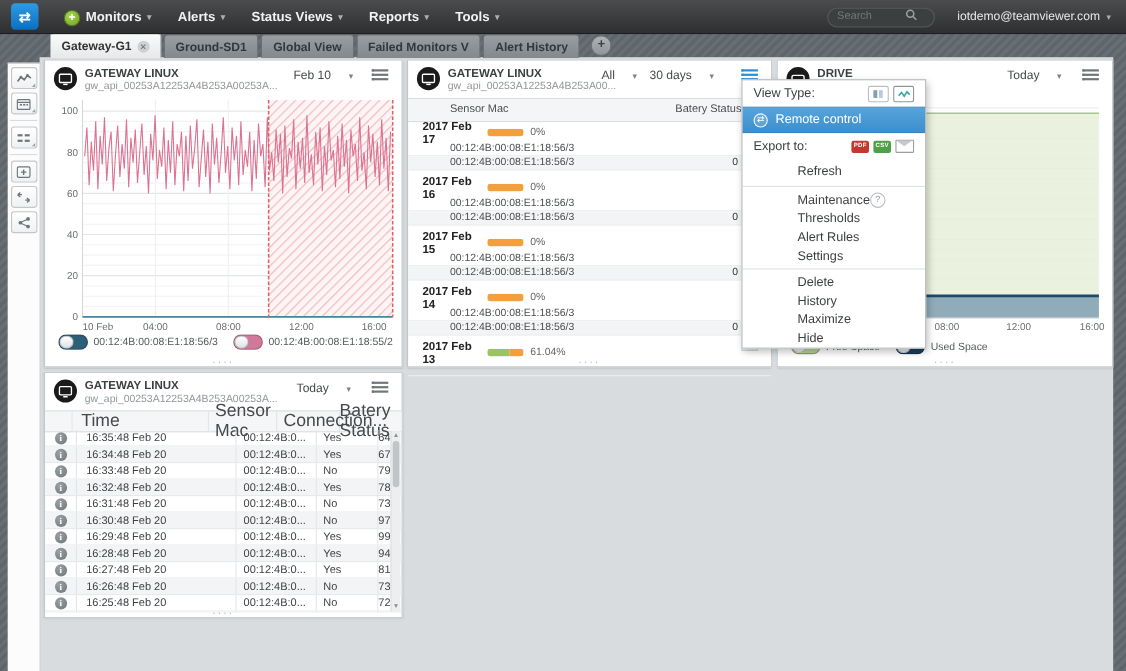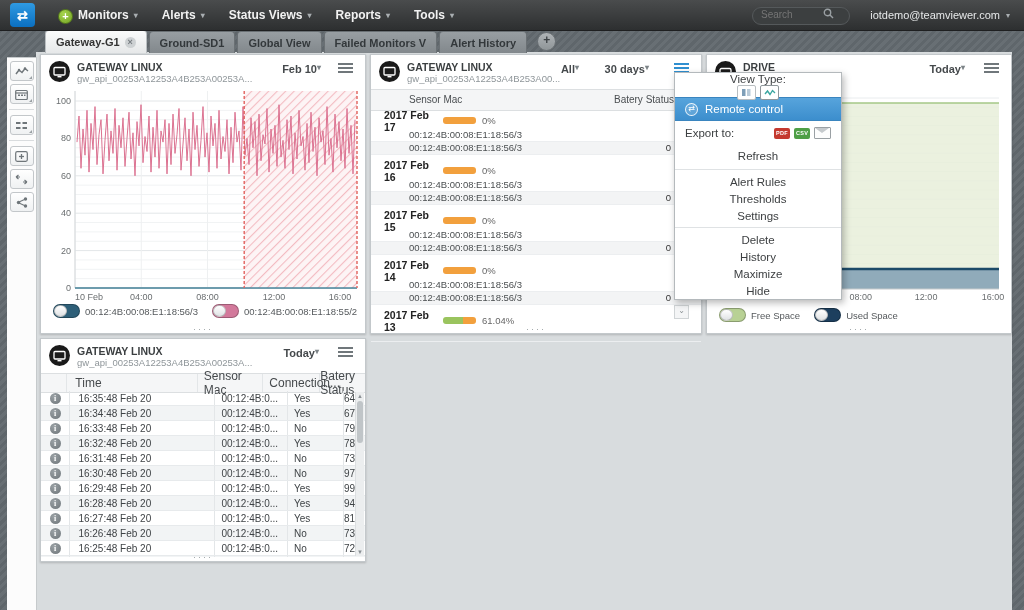--- a/index.html
+++ b/index.html
@@ -49,21 +49,21 @@
   .sb-div{height:1px;background:#d9dcde;margin:5px 2px;}
   .sb-corner{position:absolute;right:1px;bottom:1px;width:0;height:0;
     border-left:3px solid transparent;border-bottom:3px solid #9aa0a3;}
   
   .widget{position:absolute;background:#fff;border:1px solid #c3c8cb;box-shadow:0 1px 2px rgba(0,0,0,.18);z-index:2;}
   .whead{position:absolute;left:0;top:0;right:0;height:34px;}
   .wicon{position:absolute;left:8px;top:6px;width:21px;height:21px;border-radius:50%;background:#1a1a1a;
     display:flex;align-items:center;justify-content:center;}
   .wtitle{position:absolute;left:36px;top:6px;font-size:10.5px;font-weight:bold;color:#3b3f41;}
   .wsub{position:absolute;left:36px;top:18px;font-size:9.5px;color:#8f969a;white-space:nowrap;}
-  .wctrl{position:absolute;top:8px;display:flex;gap:0;font-size:11px;color:#45494c;cursor:pointer;font-weight:bold;}
+  .wctrl{position:absolute;top:8px;display:flex;align-items:center;gap:16px;font-size:11px;color:#45494c;cursor:pointer;}
   .wctrl .chev{font-size:8px;color:#7d8488;}
   .burger{position:absolute;top:8px;width:15px;height:12px;cursor:pointer;}
   .burger i{display:block;height:2px;margin:0 0 2px 0;background:#70777b;position:relative;}
   .burger i::before{content:"";position:absolute;left:-0px;width:2px;height:2px;background:inherit;}
   .burger.blue i{background:#2f8fd0;}
   .handle{position:absolute;bottom:0px;left:50%;transform:translateX(-50%);
     color:#9aa0a3;font-size:9px;letter-spacing:2px;line-height:7px;cursor:grab;}
   
   .legend{position:absolute;display:flex;align-items:center;gap:14px;font-size:9.5px;color:#55595c;}
   .lg{display:flex;align-items:center;gap:5px;cursor:pointer;}
@@ -84,58 +84,58 @@
   .t2-pct{margin-left:6px;font-size:9.5px;font-weight:normal;color:#666;}
   .t2-row{height:12.5px;font-size:9.5px;color:#4a4e50;display:flex;align-items:center;
     border-bottom:1px solid #ecEEF0;border-bottom:1px solid #eceef0;}
   .t2-row.alt{background:#f3f4f5;}
   .t2-row .mac{margin-left:38px;flex:1;}
   .t2-row .bat{width:38px;text-align:right;margin-right:30px;color:#333;}
   .t2-scroll{position:absolute;right:12px;bottom:14px;width:13px;height:12px;border:1px solid #d0d4d6;
     background:#f4f5f6;color:#8a9094;font-size:8px;line-height:10px;text-align:center;cursor:pointer;}
   
   .t4-head{position:absolute;left:0;top:34px;right:0;height:18px;background:#f5f6f7;
-    border-top:1px solid #dcdfe1;border-bottom:1px solid #dcdfe1;display:flex;font-size:12px;color:#45494c;}
+    border-top:1px solid #dcdfe1;border-bottom:1px solid #dcdfe1;display:flex;font-size:16px;color:#45494c;}
   .t4-body{position:absolute;left:0;top:52px;right:0;bottom:4px;overflow:hidden;}
   .t4-row{height:14px;display:flex;font-size:10px;color:#3f4346;border-bottom:1px solid #e7eaec;align-items:center;}
   .t4-row.alt{background:#f2f4f5;}
   .cell{border-right:1px solid #e3e6e8;height:100%;display:flex;align-items:center;box-sizing:border-box;}
   .c-ico{width:30px;justify-content:center;}
   .c-time{width:148px;padding-left:8px;}
   .c-mac{width:74px;padding-left:6px;}
   .c-conn{width:57px;padding-left:6px;}
   .c-bat{flex:1;justify-content:flex-end;padding-right:10px;border-right:none;}
   .info-ico{width:11px;height:11px;border-radius:50%;background:radial-gradient(circle at 35% 30%,#9aa1a5,#6f767a);
     color:#fff;font-size:8px;font-weight:bold;line-height:11px;text-align:center;font-family:"Liberation Serif",serif;}
   .t4-scroll{position:absolute;right:1px;top:53px;width:8px;bottom:5px;background:#eceeef;border-left:1px solid #dcdfe1;}
   .t4-thumb{position:absolute;left:1px;top:9px;width:6px;height:42px;background:#c0c5c8;border-radius:3px;}
   .t4-arrow{position:absolute;left:1px;width:6px;color:#8a9094;font-size:6px;line-height:6px;text-align:center;}
   
   .menu{position:absolute;left:674px;top:72px;width:166px;background:#fff;border:1px solid #b4b9bc;
     box-shadow:2px 3px 7px rgba(0,0,0,.28);z-index:50;font-size:11.5px;color:#3c3f41;}
   .m-row{display:flex;align-items:center;padding:0 10px;}
-  .m-viewtype{height:24px;justify-content:space-between;flex-direction:column;}
+  .m-viewtype{height:24px;justify-content:space-between;}
   .m-vt-icons{display:flex;gap:4px;}
   .vt-box{width:17px;height:13px;border:1px solid #b9bec1;background:#fff;border-radius:2px;
     display:flex;align-items:center;justify-content:center;cursor:pointer;}
   .vt-box.sel{border-color:#8f979b;}
   .m-remote{height:22px;gap:7px;background:linear-gradient(#57a4dc,#3c8ecd);
     border-top:1px solid #3a85bf;border-bottom:1px solid #3a85bf;color:#fff;cursor:pointer;}
   .rc-ico{width:13px;height:13px;border-radius:50%;border:1.5px solid rgba(255,255,255,.9);box-sizing:border-box;
     color:#fff;font-size:8px;line-height:10px;text-align:center;background:rgba(255,255,255,.15);}
   .m-export{height:24px;justify-content:space-between;}
   .m-ex-icons{display:flex;gap:4px;align-items:center;}
   .ex-box{width:16px;height:11px;border-radius:2px;color:#fff;font-size:5.5px;font-weight:bold;
     display:flex;align-items:center;justify-content:center;cursor:pointer;letter-spacing:.3px;}
   .ex-pdf{background:#c4392f;}
   .ex-csv{background:#4e9f46;}
   .ex-mail{width:15px;height:10px;background:#fdfdfd;border:1px solid #9aa0a4;border-radius:1px;position:relative;cursor:pointer;}
   .ex-mail::before{content:"";position:absolute;left:0;top:0;width:0;height:0;
     border-left:7.5px solid transparent;border-right:7.5px solid transparent;border-top:5px solid #c6cacd;}
-  .m-item{height:17px;cursor:pointer;justify-content:center;}
+  .m-item{height:17px;cursor:pointer;justify-content:flex-start;margin-left:40px;}
   .m-item.tall{height:21px;}
   .m-div{height:1px;background:#dfe2e4;margin:3px 0;}
   .q-badge{width:12px;height:12px;border-radius:50%;border:1px solid #b9bec1;color:#8f969a;
     font-size:8px;line-height:12px;text-align:center;}
   svg{display:block;}
 </style>
 </head>
 <body>
 
 <div class="topnav">
@@ -695,24 +695,28 @@
     </span>
   </div>
   <div id="menu-top">
       <div class="m-row m-item tall">
         <span>Refresh</span>
       </div>
     </div>
   <div class="m-div"></div>
   <div id="menu-middle">
       <div class="m-row m-item">
-        <span>Alert Rules</span>
+        <span>Maintenance</span>
+        <span class="q-badge">?</span>
       </div>
       <div class="m-row m-item">
         <span>Thresholds</span>
+      </div>
+      <div class="m-row m-item">
+        <span>Alert Rules</span>
       </div>
       <div class="m-row m-item">
         <span>Settings</span>
       </div>
     </div>
   <div class="m-div"></div>
   <div id="menu-bottom">
       <div class="m-row m-item">
         <span>Delete</span>
       </div>

